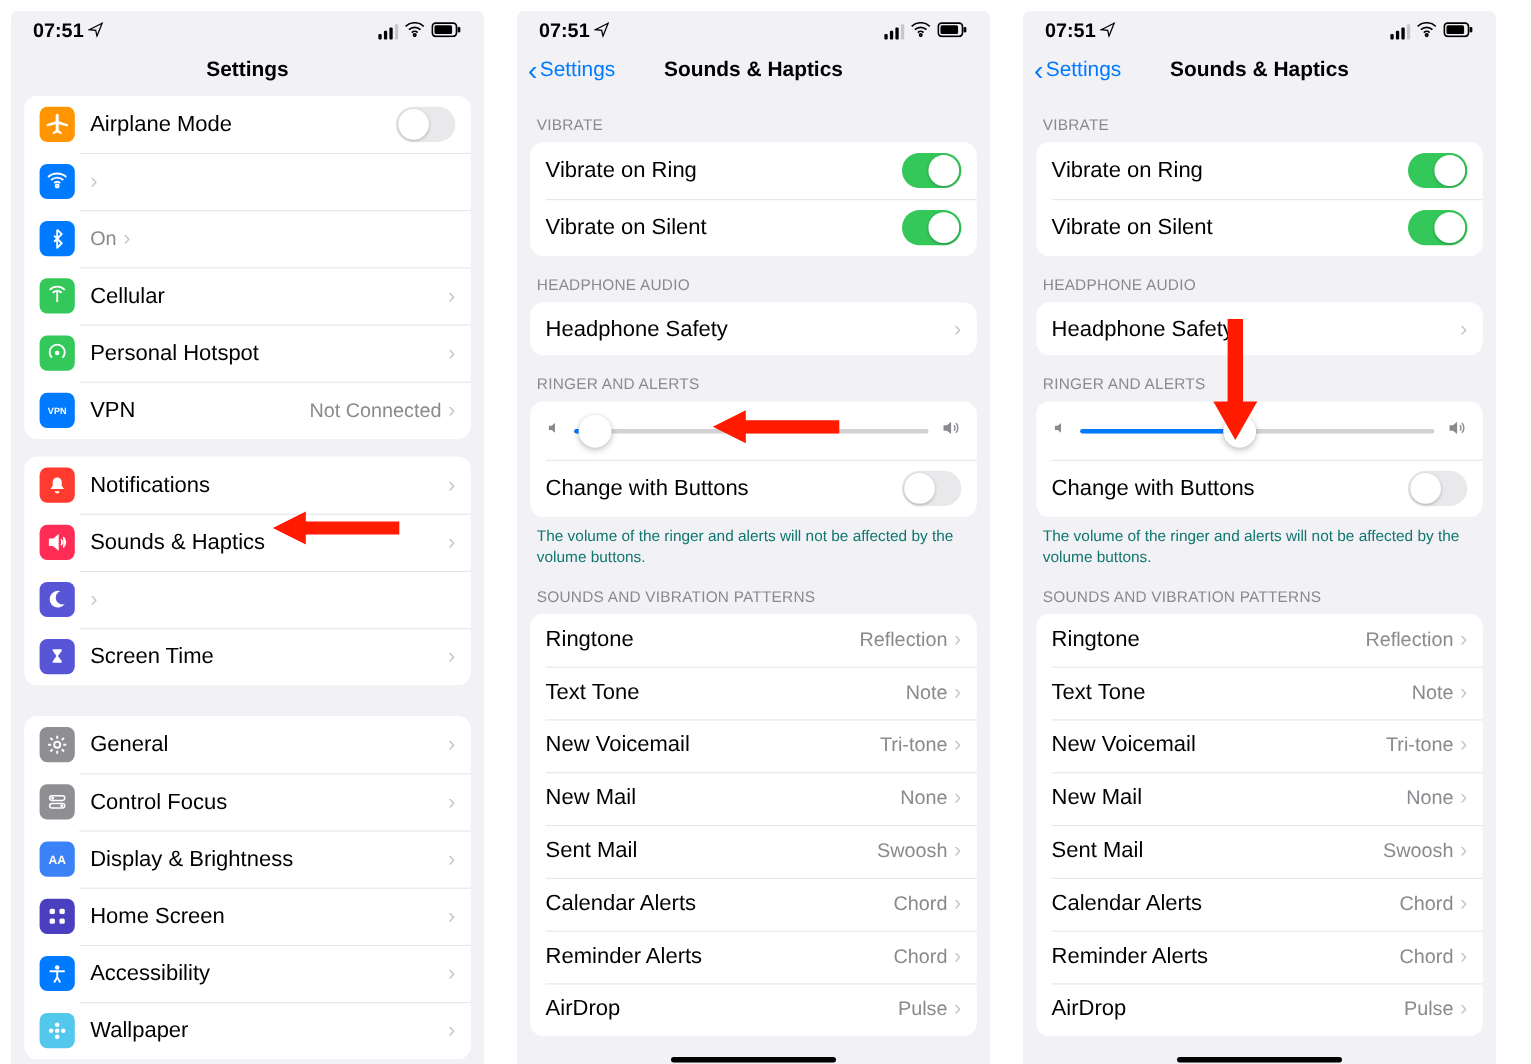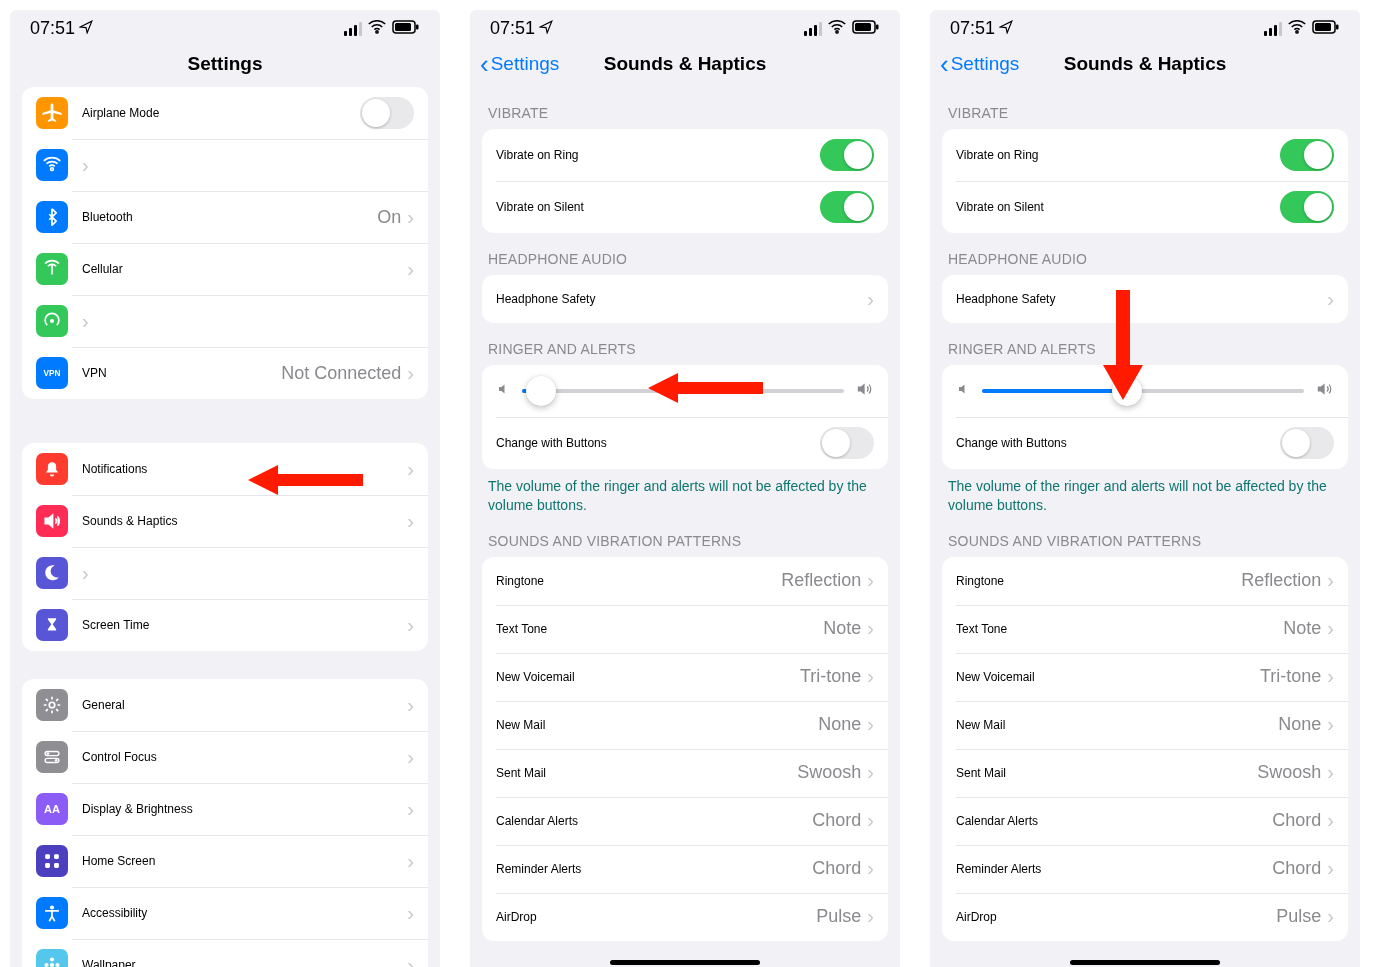--- a/index.html
+++ b/index.html
@@ -1,33 +1,33 @@
 <!DOCTYPE html>
 <html><head>
 <meta charset="utf-8">
 <style>
   * { box-sizing: border-box; margin: 0; padding: 0; font-family: -apple-system, BlinkMacSystemFont, "Segoe UI", Helvetica, Arial, sans-serif; }
   body { background: #fff; display: flex; gap: 30px; padding: 10px; }
   .phone { width: 430px; background: #f2f1f6; border-radius: 6px; overflow: hidden; position: relative; }
-  .status-bar { display: flex; justify-content: space-between; align-items: center; padding: 8px 20px 4px; font-size: 18px; font-weight: 400; }
+  .status-bar { display: flex; justify-content: space-between; align-items: center; padding: 8px 20px 4px; font-size: 18px; font-weight: 700; }
   .status-left { display: flex; align-items: center; gap: 4px; }
   .status-right { display: flex; align-items: center; gap: 6px; }
   .nav-bar { display: flex; align-items: center; justify-content: center; position: relative; padding: 10px 14px 12px; }
   .nav-title { font-size: 19px; font-weight: 600; }
   .back-btn { position: absolute; left: 10px; display: flex; align-items: center; color: #007aff; font-size: 19px; gap: 2px; }
   .back-chevron { font-size: 26px; line-height: 1; font-weight: 300; }
   .section-header { font-size: 14px; color: #8a8a8e; padding: 18px 18px 8px; letter-spacing: 0.2px; text-transform: uppercase; }
   .section-footer { font-size: 14px; color: #0f766e; padding: 8px 18px 0; line-height: 1.35; }
   .group { background: #fff; margin: 0 12px; border-radius: 12px; overflow: hidden; }
   .group + .group { margin-top: 28px; }
   .row { display: flex; align-items: center; padding: 10px 14px; min-height: 48px; position: relative; }
   .row + .row::before { content: ""; position: absolute; top: 0; left: 50px; right: 0; height: 1px; background: #e5e5ea; }
   .row.noicon + .row.noicon::before { left: 14px; }
   .icon-box { width: 32px; height: 32px; border-radius: 7px; display: flex; align-items: center; justify-content: center; margin-right: 14px; flex-shrink: 0; }
-  .row-label { font-size: 12px; flex: 1; }
+  .row-label { font-size: 20px; flex: 1; }
   .row-value { font-size: 18px; color: #8a8a8e; margin-right: 6px; }
   .chevron { color: #c7c7cc; font-size: 20px; font-weight: 400; }
   .toggle { width: 54px; height: 32px; border-radius: 16px; background: #e9e9eb; position: relative; }
   .toggle.on { background: #34c759; }
   .toggle::after { content: ""; position: absolute; width: 28px; height: 28px; background: #fff; border-radius: 50%; top: 2px; left: 2px; box-shadow: 0 1px 3px rgba(0,0,0,.25); }
   .toggle.on::after { left: 24px; }
   .slider-row { display: flex; align-items: center; padding: 10px 14px; gap: 10px; }
   .slider-track { flex: 1; height: 4px; background: #d1d1d6; border-radius: 2px; position: relative; }
   .slider-fill { height: 100%; background: #007aff; border-radius: 2px; }
   .slider-thumb { position: absolute; width: 30px; height: 30px; background: #fff; border-radius: 50%; top: -13px; box-shadow: 0 2px 6px rgba(0,0,0,.25), 0 0 0 .5px rgba(0,0,0,.05); transform: translateX(-50%); }
@@ -102,54 +102,54 @@
               </svg>
             </div>
             <span class="chevron">›</span>
           </div>
           <div class="row">
             <div class="icon-box" style="background:#007aff">
               <svg width="22" height="22" viewBox="0 0 32 32">
                 <path d="M16 4 L22 10 L12 20 M12 12 L22 22 L16 28 L16 4" stroke="#fff" stroke-width="2.5" fill="none" stroke-linejoin="round"></path>
               </svg>
             </div>
-        <div class="row-label">Bluetooth</div>
             <span class="row-value">On</span>
             <span class="chevron">›</span>
           </div>
           <div class="row">
             <div class="icon-box" style="background:#34c759">
               <svg width="22" height="22" viewBox="0 0 32 32">
                 <path d="M16 8 L16 24 M10 12 a8 8 0 0 1 12 0 M6 8 a14 14 0 0 1 20 0" stroke="#fff" stroke-width="2.5" fill="none"></path>
               </svg>
             </div>
         <div class="row-label">Cellular</div>
             <span class="chevron">›</span>
           </div>
           <div class="row">
             <div class="icon-box" style="background:#34c759">
               <svg width="22" height="22" viewBox="0 0 32 32">
                 <circle cx="16" cy="16" r="3" fill="#fff"></circle>
                 <path d="M9 22 a10 10 0 1 1 14 0" stroke="#fff" stroke-width="2.5" fill="none"></path>
               </svg>
             </div>
+        <div class="row-label">Personal Hotspot</div>
             <span class="chevron">›</span>
           </div>
           <div class="row">
             <div class="icon-box" style="background:#007aff">
               <svg width="22" height="22" viewBox="0 0 32 32">
                 <text x="16" y="21" text-anchor="middle" font-size="12" font-weight="700" fill="#fff" font-family="Arial">VPN</text>
               </svg>
             </div>
         <div class="row-label">VPN</div>
             <span class="row-value">Not Connected</span>
             <span class="chevron">›</span>
           </div>
         </div>
-        <div class="group" style="margin-top: 44px;">
+        <div class="group" style="margin-top: 16px;">
           <div class="row">
             <div class="icon-box" style="background:#ff3b30">
               <svg width="22" height="22" viewBox="0 0 32 32">
                 <path d="M16 6 a6 6 0 0 1 6 6 v5 l3 4 H7 l3-4 v-5 a6 6 0 0 1 6-6 M13 24 a3 3 0 0 0 6 0" fill="#fff"></path>
               </svg>
             </div>
         <div class="row-label">Notifications</div>
             <span class="chevron">›</span>
           </div>
           <div class="row">
@@ -196,21 +196,21 @@
                 <rect x="6" y="8" width="20" height="6" rx="3" fill="none" stroke="#fff" stroke-width="2"></rect>
                 <circle cx="10" cy="11" r="2" fill="#fff"></circle>
                 <rect x="6" y="18" width="20" height="6" rx="3" fill="none" stroke="#fff" stroke-width="2"></rect>
                 <circle cx="22" cy="21" r="2" fill="#fff"></circle>
               </svg>
             </div>
         <div class="row-label">Control Focus</div>
             <span class="chevron">›</span>
           </div>
           <div class="row">
-            <div class="icon-box" style="background:#8b5cf6">
+            <div class="icon-box" style="background:#3b82f6">
               <svg width="22" height="22" viewBox="0 0 32 32">
                 <text x="16" y="22" text-anchor="middle" font-size="16" font-weight="700" fill="#fff" font-family="Arial">AA</text>
               </svg>
             </div>
         <div class="row-label">Display &amp; Brightness</div>
             <span class="chevron">›</span>
           </div>
           <div class="row">
             <div class="icon-box" style="background:#4b3fbf">
               <svg width="22" height="22" viewBox="0 0 32 32">

